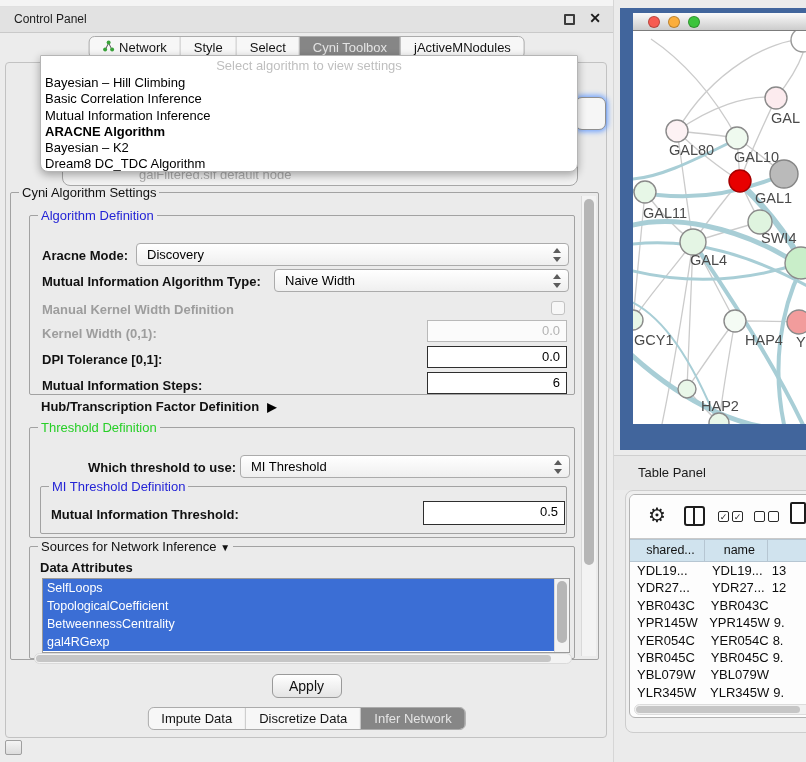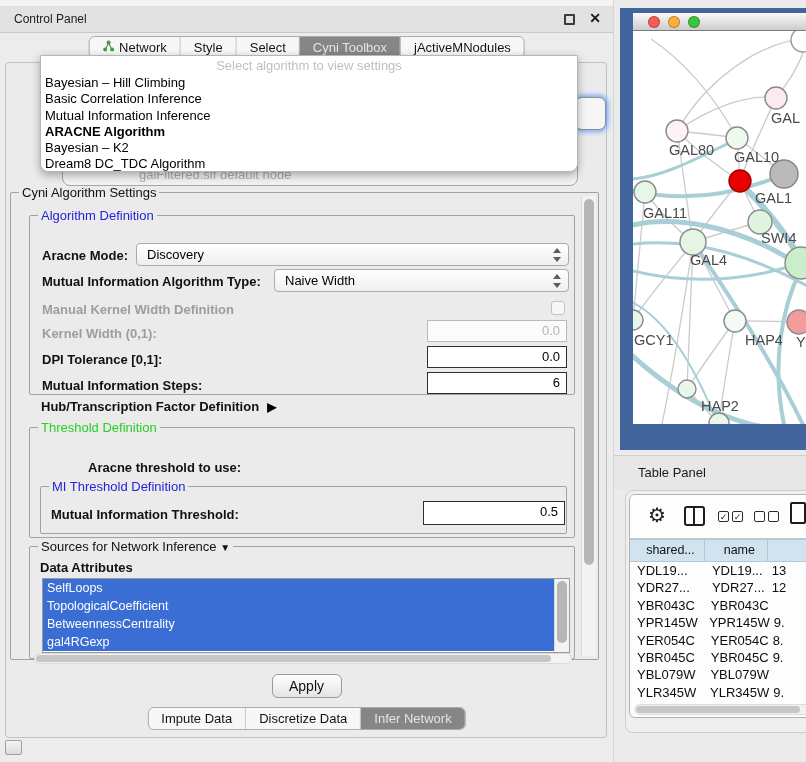--- a/index.html
+++ b/index.html
@@ -180,21 +180,25 @@
         <div class="tinput" style="left:397px;top:156px;width:140px;">6</div>
       </div>
 
       <div class="hub-row" style="left:30px;top:206px;">
         <span>Hub/Transcription Factor Definition</span><span class="arrow-right">▶</span>
       </div>
 
       <div class="group" style="left:18px;top:234px;width:546px;height:111px;">
         <span class="gtitle green">Threshold Definition</span>
 
-        <span class="flabel" style="left:58px;top:32px;">Aracne threshold to use:</span>
+        <span class="flabel" style="left:58px;top:32px;">Which threshold to use:</span>
+        <div class="combo" style="left:210px;top:27px;width:330px;">
+          <span class="val">MI Threshold</span>
+          <span class="stepper"></span>
+        </div>
 
         <div class="group" style="left:10px;top:58px;width:527px;height:48px;">
           <span class="gtitle blue">MI Threshold Definition</span>
           <span class="flabel" style="left:10px;top:20px;">Mutual Information Threshold:</span>
           <div class="tinput" style="left:382px;top:14px;width:142px;height:24px;">0.5</div>
         </div>
       </div>
 
       <div class="group" style="left:18px;top:353px;width:546px;height:113px;">
         <span class="gtitle"><span>Sources for Network Inference</span> <span style="font-size:10px;">▼</span></span>

